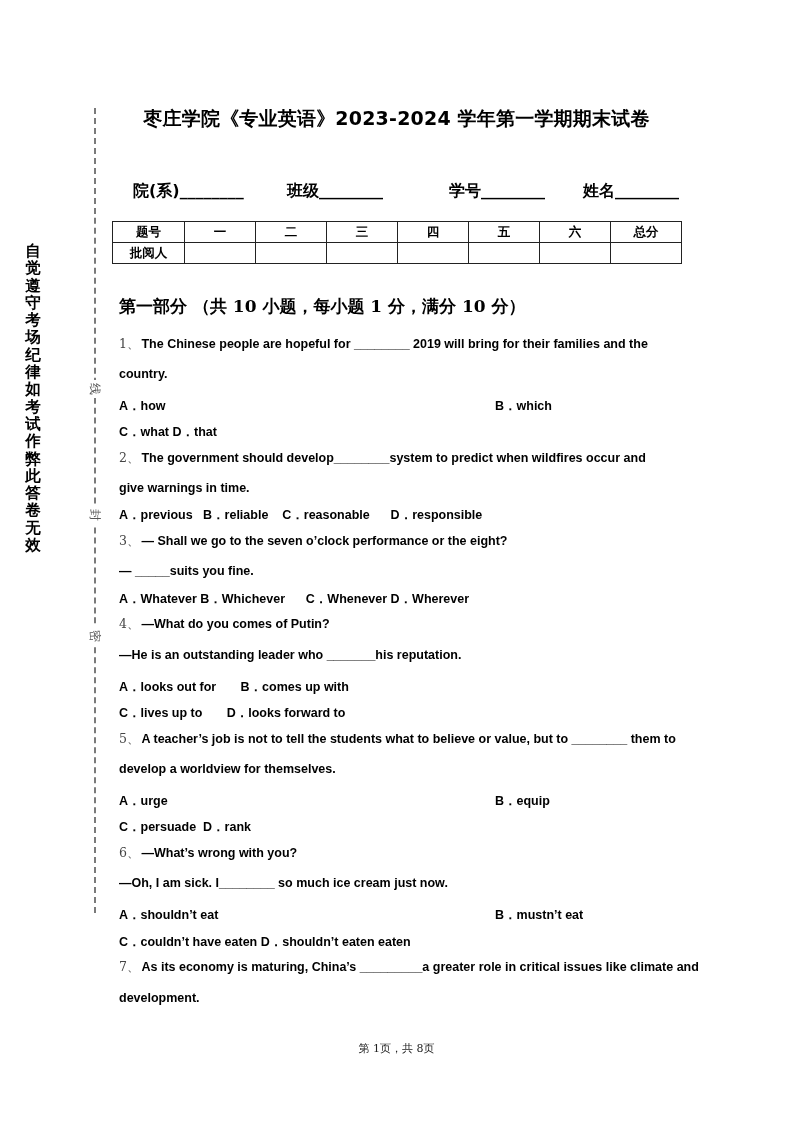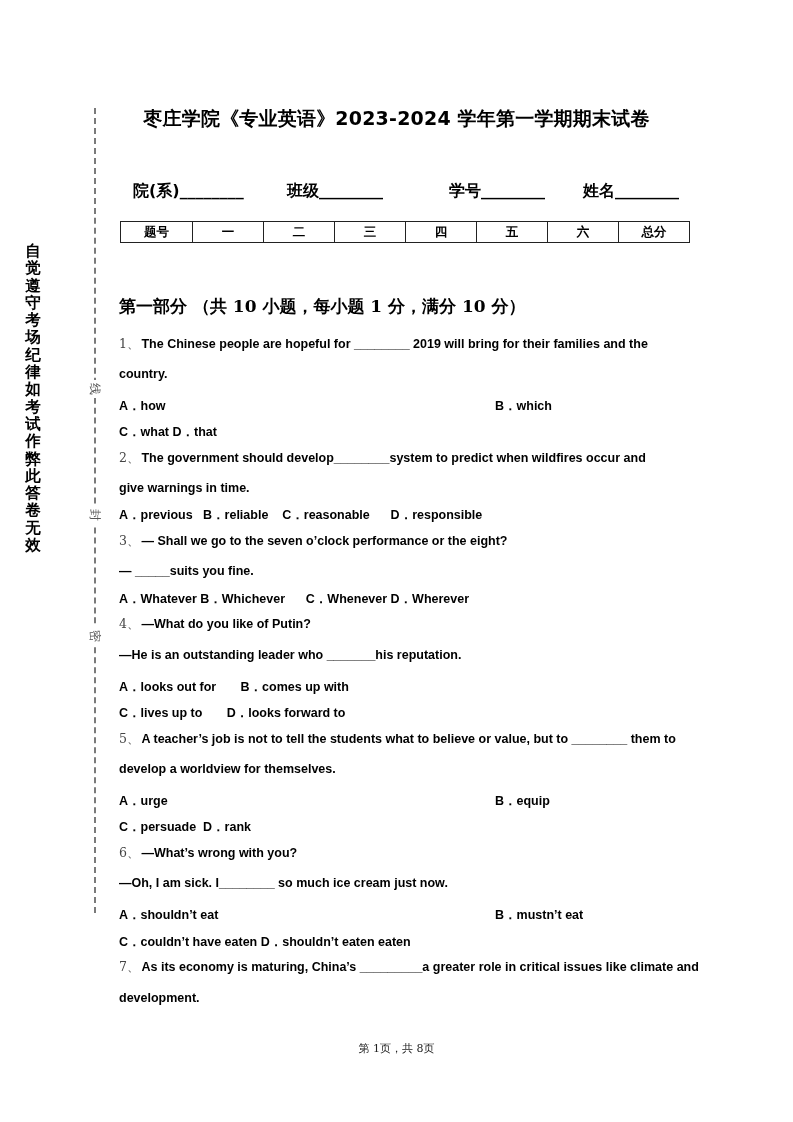--- a/index.html
+++ b/index.html
@@ -16,21 +16,21 @@
     .vertical-notice { position: absolute; left: 24px; top: 243px; width: 18px;
                        font-family: "DejaVu Sans", sans-serif; font-weight: bold;
                        font-size: 15.5px; line-height: 17.3px; text-align: center; word-break: break-all; }
 
     .title { position: absolute; left: 0; width: 793px; top: 106px; text-align: center;
              font-size: 19px; font-weight: bold; font-family: "DejaVu Sans", sans-serif; letter-spacing: 0.2px; }
 
     .field { position: absolute; top: 181px; font-size: 16px; font-weight: bold;
              font-family: "DejaVu Sans", sans-serif; }
 
-    table.score { position: absolute; left: 120px; top: 221px; border-collapse: collapse;
+    table.score { position: absolute; left: 112px; top: 221px; border-collapse: collapse;
                   font-family: "DejaVu Sans", sans-serif; font-size: 12.5px; font-weight: bold; }
     table.score td { border: 1px solid #222; height: 20px; padding: 0; text-align: center; }
 
     .section-heading { position: absolute; left: 119px; top: 295px; font-family: "DejaVu Serif", serif;
                        font-size: 17px; font-weight: bold; }
 
     .line { position: absolute; left: 119px; font-size: 12.5px; font-weight: bold;
             font-family: "Liberation Sans", sans-serif; white-space: nowrap; }
     .qnum { font-family: "DejaVu Serif", serif; font-weight: normal; color: #444; margin-right: 2px; }
     .opt2 { position: absolute; left: 376px; }
@@ -67,20 +67,30 @@
       <tr>
     <td style="width:71px">题号</td>
     <td style="width:70px">一</td>
     <td style="width:70px">二</td>
     <td style="width:70px">三</td>
     <td style="width:70px">四</td>
     <td style="width:70px">五</td>
     <td style="width:70px">六</td>
     <td style="width:70px">总分</td>
   </tr>
+  <tr>
+    <td>批阅人</td>
+    <td></td>
+    <td></td>
+    <td></td>
+    <td></td>
+    <td></td>
+    <td></td>
+    <td></td>
+  </tr>
 </tbody>
   </table>
 
 <div class="section-heading">第一部分 （共 10 小题，每小题 1 分，满分 10 分）</div>
 
 <div>
   <div class="line" style="top:336px;"><span class="qnum">1、</span><span>The Chinese people are hopeful for ________ 2019 will bring for their families and the</span></div>
   <div class="line" style="top:367px;">country.</div>
   <div class="line" style="top:398px;"><span>A．how</span><span class="opt2">B．which</span></div>
   <div class="line" style="top:424px;">C．what D．that</div>
@@ -92,21 +102,21 @@
   <div class="line" style="top:507px; white-space:pre;">A．previous   B．reliable    C．reasonable      D．responsible</div>
 </div>
 
 <div>
   <div class="line" style="top:533px;"><span class="qnum">3、</span><span>— Shall we go to the seven o’clock performance or the eight?</span></div>
   <div class="line" style="top:564px;text-align:right;">— _____suits you fine.</div>
   <div class="line" style="top:591px; white-space:pre;">A．Whatever B．Whichever      C．Whenever D．Wherever</div>
 </div>
 
 <div>
-  <div class="line" style="top:616px;"><span class="qnum">4、</span><span>—What do you like of Putin?</span></div>
+  <div class="line" style="top:616px;"><span class="qnum">4、</span><span>—What do you comes of Putin?</span></div>
   <div class="line" style="top:648px;">—He is an outstanding leader who _______his reputation.</div>
   <div class="line" style="top:679px; white-space:pre;">A．looks out for       B．comes up with</div>
   <div class="line" style="top:705px; white-space:pre;">C．lives up to       D．looks forward to</div>
 </div>
 
 <div>
   <div class="line" style="top:731px;"><span class="qnum">5、</span><span>A teacher’s job is not to tell the students what to believe or value, but to ________ them to</span></div>
   <div class="line" style="top:762px;">develop a worldview for themselves.</div>
   <div class="line" style="top:793px;"><span>A．urge</span><span class="opt2">B．equip</span></div>
   <div class="line" style="top:819px; white-space:pre;">C．persuade  D．rank</div>

